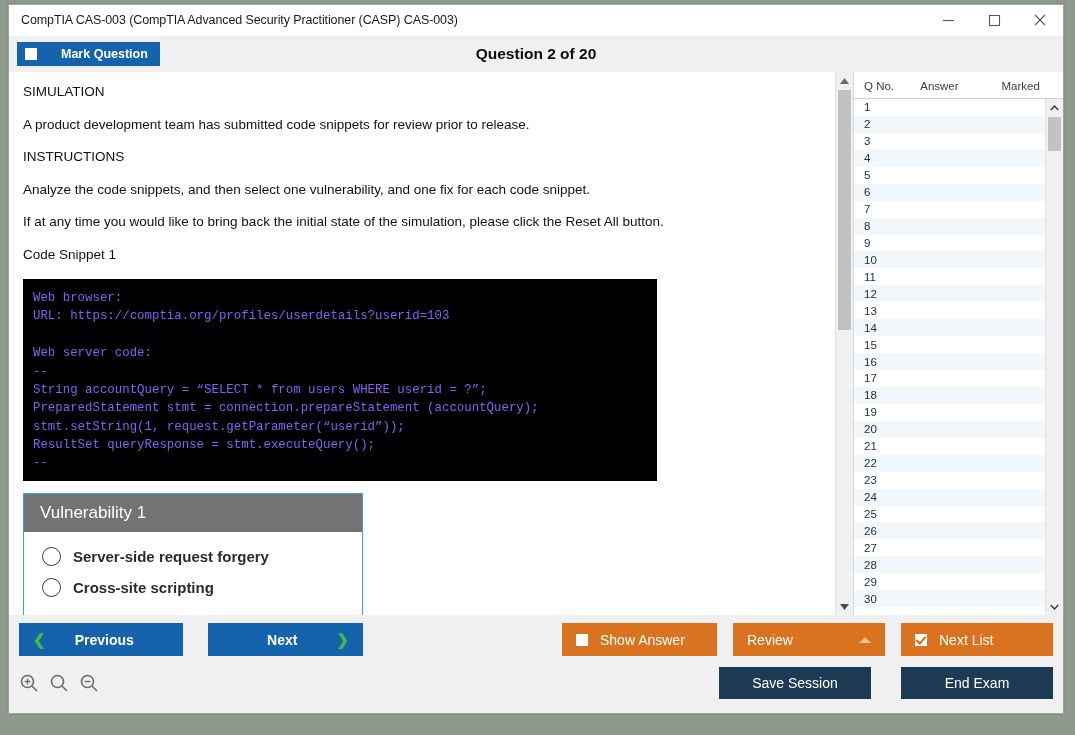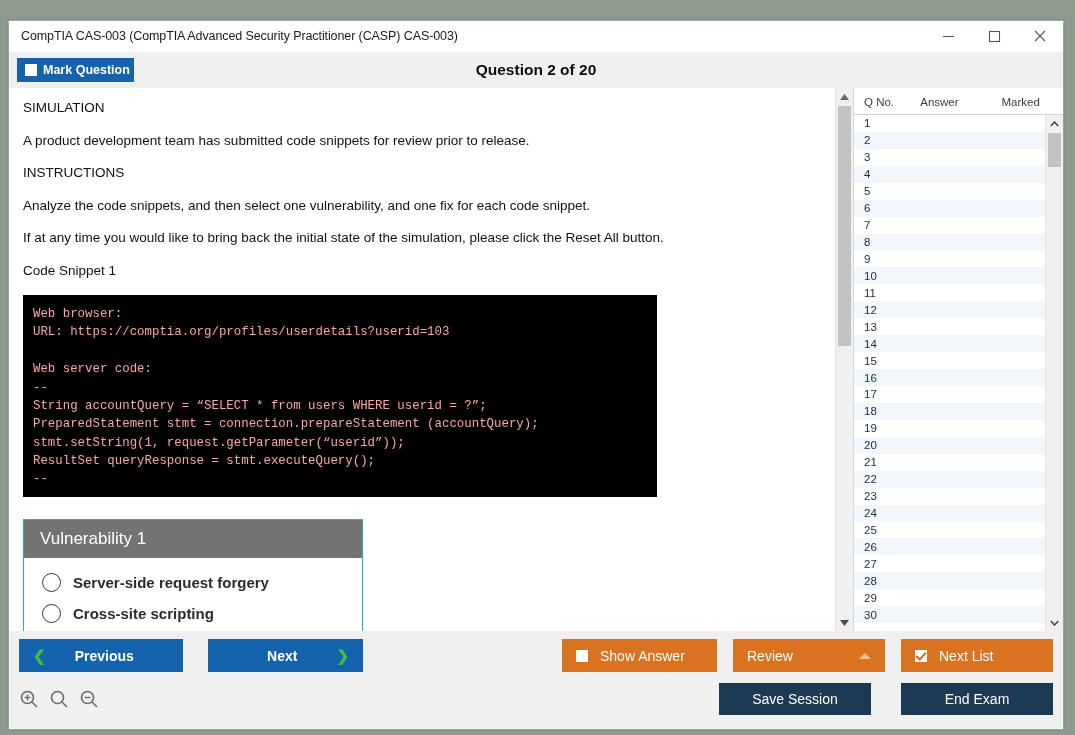--- a/index.html
+++ b/index.html
@@ -9,21 +9,21 @@
   }
   #app {
     position: relative;
     width: 1075px; height: 735px;
     overflow: hidden;
     background: #8d9a8d;
   }
   
   .window {
     position: absolute;
-    left: 8px; top: 20px;
+    left: 8px; top: 4px;
     width: 1056px; height: 710px;
     background: #ffffff;
     border: 1px solid #9aa79a;
     box-shadow: 0 0 0 1px rgba(0,0,0,0.06);
     box-sizing: border-box;
     display: flex; flex-direction: column;
   }
   
   .titlebar {
     height: 30px;
@@ -55,22 +55,22 @@
     position: relative;
     flex: 0 0 auto;
     padding: 0 8px;
     box-sizing: border-box;
   }
   .mark-btn {
     background: #1563ad;
     color: #ffffff;
     height: 24px;
     display: flex; align-items: center;
-    gap: 6px;
-    padding: 0 4px 0 8px;
+    gap: 24px;
+    padding: 0 12px 0 8px;
     font-size: 12.5px;
     font-weight: bold;
     cursor: pointer;
     border: none;
   }
   .cbox {
     width: 12px; height: 12px;
     background: #ffffff;
     display: inline-block;
     flex: 0 0 auto;
@@ -111,29 +111,29 @@
     box-sizing: border-box;
   }
   .para {
     font-size: 13.5px;
     color: #111111;
     margin: 0 0 17px 0;
     line-height: 1.15;
   }
   .code-block {
     background: #000000;
-    color: #fca5a5;
+    color: #8b5cf6;
     font-family: "Liberation Mono", "DejaVu Sans Mono", monospace;
     font-size: 12.4px;
     line-height: 1.48;
     padding: 10px 10px 8px 10px;
     width: 634px;
     box-sizing: border-box;
     white-space: pre;
-    margin-bottom: 22px;
+    margin-bottom: 12px;
   }
   .vuln-card {
     width: 340px;
     border: 1px solid #29abe2;
     box-sizing: border-box;
     background: #ffffff;
   }
   .vuln-head {
     background: #737373;
     color: #ffffff;

